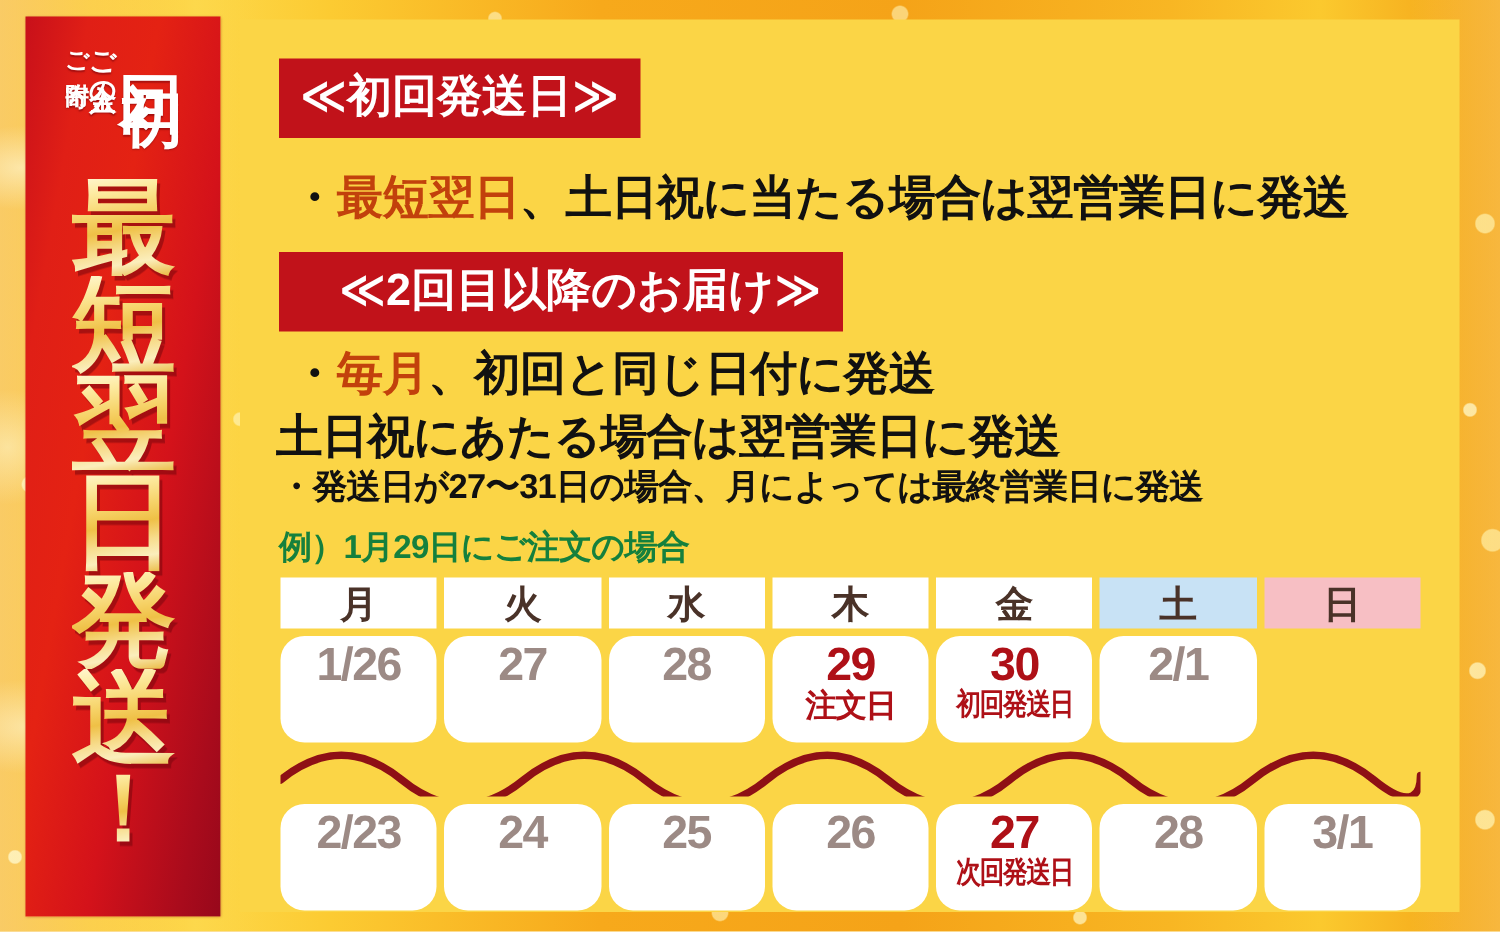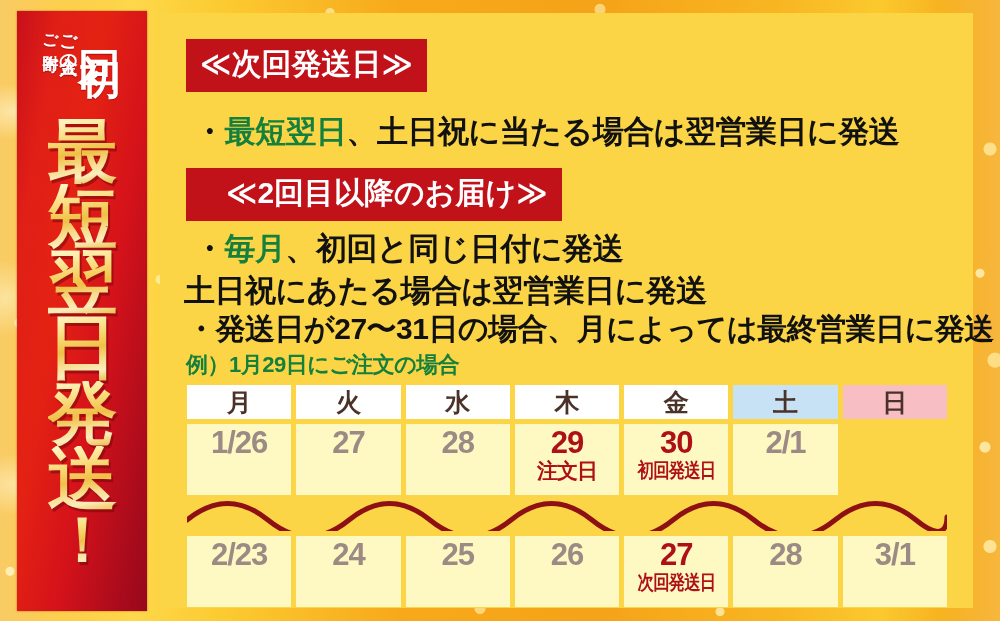--- a/index.html
+++ b/index.html
@@ -190,26 +190,26 @@
     padding-left: 40px;
   }
 
   .body-line {
     position: absolute;
     color: #111111;
     font-weight: bold;
     white-space: nowrap;
     letter-spacing: -0.5px;
   }
-  .body-line .hl { color: #15803d; }
+  .body-line .hl { color: #c2410c; }
 
   #line1 { left: 34px; top: 98px;  font-size: 31px; }
   #line2 { left: 34px; top: 215px; font-size: 31px; }
   #line3 { left: 24px; top: 257px; font-size: 31px; }
-  #line4 { left: 26px; top: 296px; font-size: 30px; }
+  #line4 { left: 26px; top: 296px; font-size: 23px; }
 
   #example {
     position: absolute;
     left: 26px;
     top: 337px;
     font-size: 22px;
     font-weight: bold;
     color: #15803d;
     white-space: nowrap;
     letter-spacing: -0.5px;
@@ -236,28 +236,29 @@
     display: flex;
     align-items: center;
     justify-content: center;
   }
   .cal-row.head .cell.sat { background: #C8E2F5; }
   .cal-row.head .cell.sun { background: #F7BFC4; }
 
   .cal-row.days { margin-top: 5px; }
   .cal-row.days .cell {
     height: 71px;
-    background: #fef9c3;
+    background: #ffffff;
     display: flex;
     flex-direction: column;
     align-items: center;
     justify-content: flex-start;
     padding-top: 3px;
     box-sizing: border-box;
     overflow: hidden;
+    border-radius: 16px;
   }
   .cal-row.days .num {
     font-size: 31px;
     font-weight: bold;
     color: #9C8A85;
     line-height: 1.05;
     letter-spacing: -1px;
   }
   .cal-row.days .cell.mark .num { color: #AE1017; }
   .cal-row.days .tag {
@@ -303,21 +304,21 @@
       <span class="gold-ch">翌</span>
       <span class="gold-ch">日</span>
       <span class="gold-ch">発</span>
       <span class="gold-ch">送</span>
       <span class="gold-ch bang">！</span>
     </div>
   </div>
 
   <div class="panel">
 
-    <div class="hdr-chip" id="chip1">≪次回発送日≫</div>
+    <div class="hdr-chip" id="chip1">≪初回発送日≫</div>
 
     <div class="body-line" id="line1">
       <span>・</span><span class="hl">最短翌日</span><span>、土日祝に当たる場合は翌営業日に発送</span>
     </div>
 
     <div class="hdr-chip" id="chip2">≪2回目以降のお届け≫</div>
 
     <div class="body-line" id="line2">
       <span>・</span><span class="hl">毎月</span><span>、初回と同じ日付に発送</span>
     </div>

